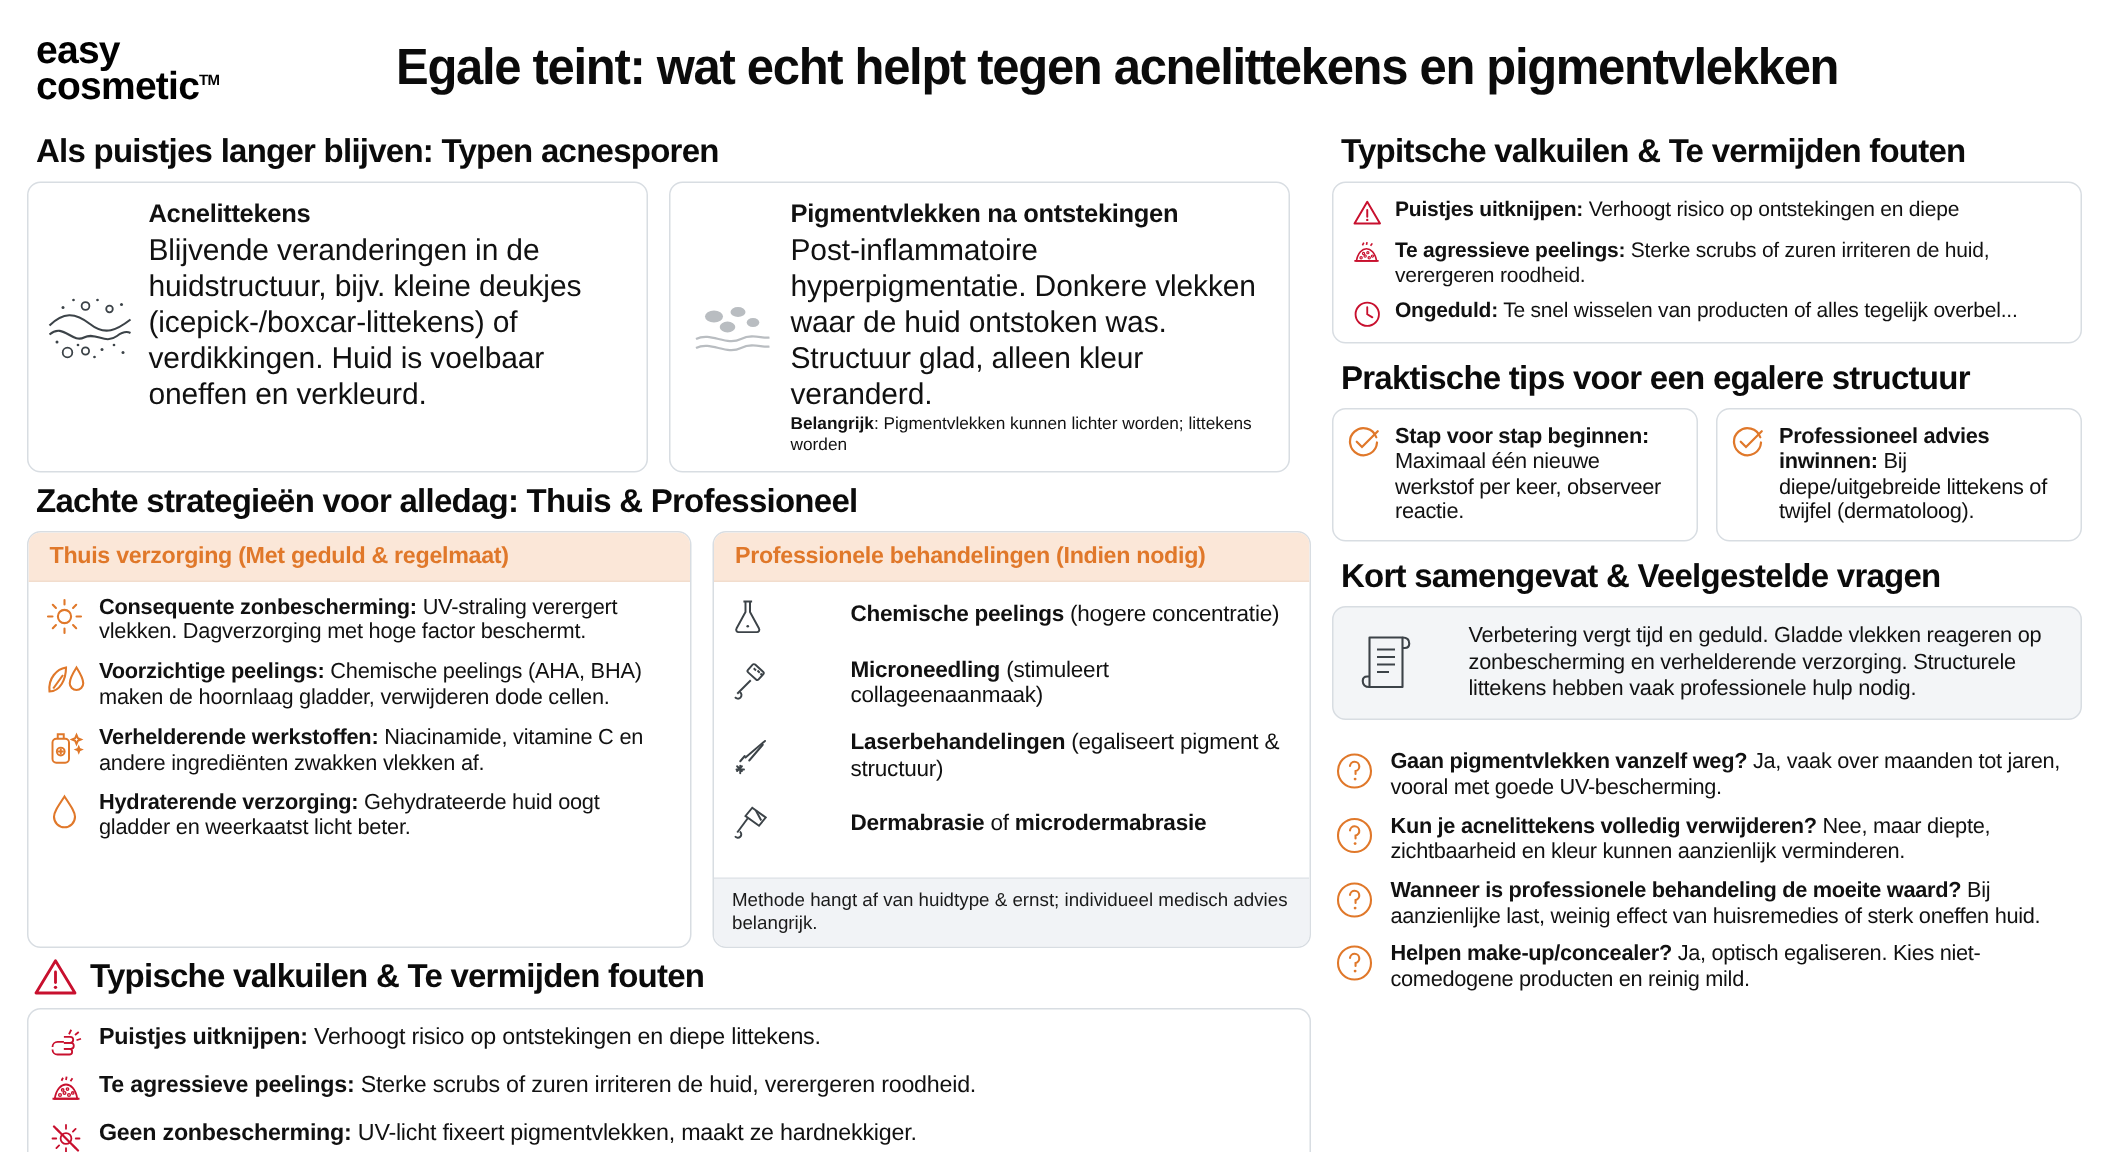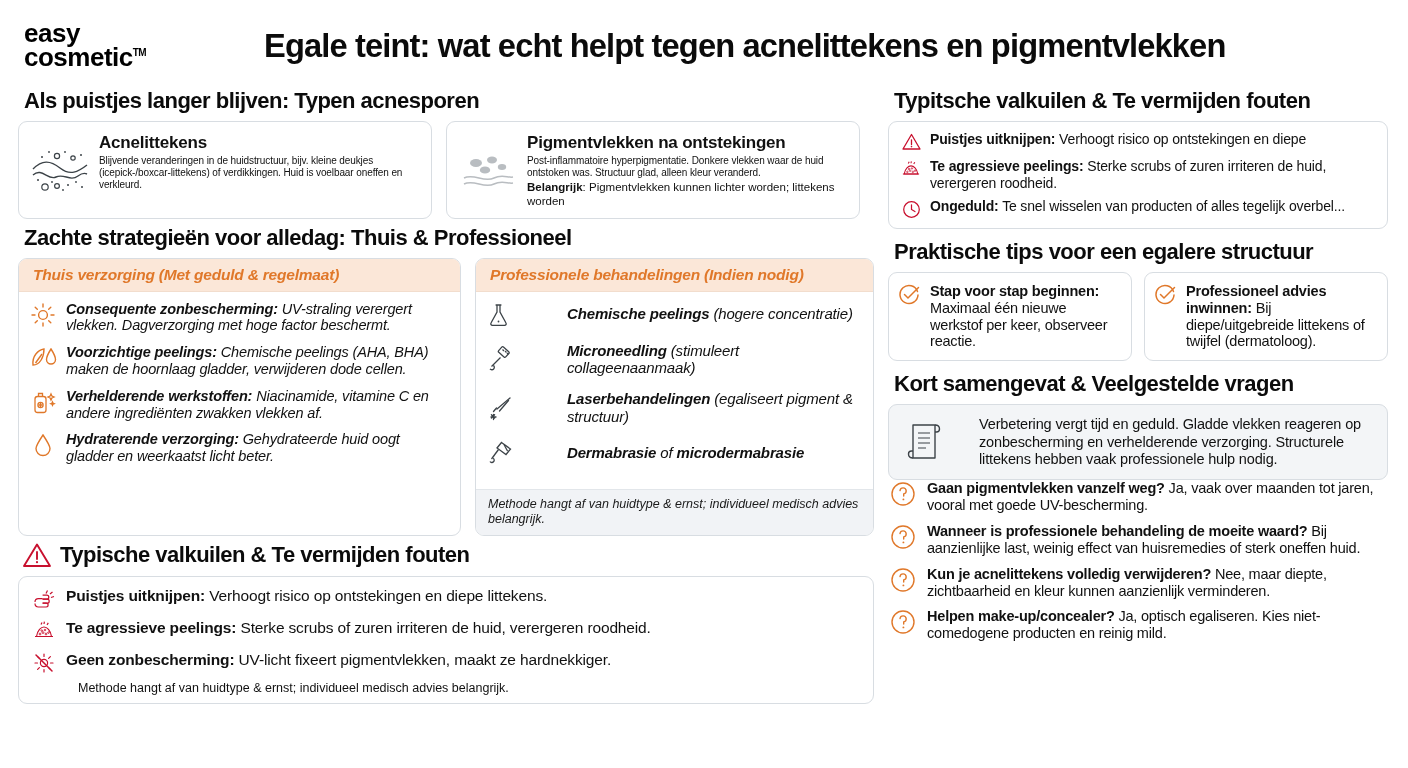--- a/index.html
+++ b/index.html
@@ -67,27 +67,27 @@
   }
   .card.grey { background: #f3f5f7; }
 
   .row2 { display: flex; gap: 14px; }
 
   
   .typecard { width: 414px; flex: 0 0 414px; display: flex; padding: 11px 12px 9px 10px; gap: 8px; }
   .typecard .ico { flex: 0 0 62px; display: flex; align-items: center; justify-content: center; }
   .typecard .body { flex: 1 1 auto; }
   .typecard h3 { margin: 0 0 2px 0; font-size: 17px; font-weight: 700; letter-spacing: -0.2px; }
-  .typecard p { margin: 0; font-size: 10px; line-height: 1.2; letter-spacing: -0.1px; }
+  .typecard p { margin: 0; font-size: 20px; line-height: 1.2; letter-spacing: -0.1px; }
   .note-sm { font-size: 11.5px; line-height: 1.2; margin-top: 2px; }
   .note-sm b { font-weight: 700; }
 
   
   .strat { display: flex; gap: 14px; }
-  .stratcard { flex: 0 0 443px; font-style: italic; }
+  .stratcard { flex: 0 0 443px; }
   .stratcard.pro { flex: 0 0 399px; }
   .orangehead {
     background: #fbe7d8;
     color: #e0782a;
     font-weight: 700;
     font-size: 15.5px;
     padding: 7px 12px 7px 14px;
     letter-spacing: -0.2px;
     border-bottom: 1px solid #f2ddcd;
   }
@@ -127,21 +127,21 @@
   .tips { display: flex; gap: 12px; }
   .tipcard { flex: 1 1 0; display: flex; gap: 8px; padding: 10px 10px 10px 9px; }
   .tipcard .ico { flex: 0 0 24px; padding-top: 1px; }
   .tipcard .txt { font-size: 14.5px; line-height: 1.16; letter-spacing: -0.2px; }
   .tipcard .txt b { font-weight: 700; }
 
   .summary { display: flex; gap: 26px; padding: 11px 12px 11px 10px; align-items: center; }
   .summary .ico { flex: 0 0 54px; display: flex; justify-content: center; }
   .summary .txt { font-size: 14.5px; line-height: 1.2; letter-spacing: -0.15px; }
 
-  .faqlist { margin-top: 0; }
+  .faqlist { margin-top: 20px; }
   .faq { display: flex; gap: 9px; margin-bottom: 9px; }
   .faq .ico { flex: 0 0 30px; display: flex; justify-content: center; padding-top: 1px; }
   .faq .txt { flex: 1 1 auto; font-size: 14.5px; line-height: 1.16; letter-spacing: -0.2px; }
   .faq .txt b { font-weight: 700; }
 
   svg { display: block; }
 </style>
 </head>
 <body>
 
@@ -492,32 +492,32 @@
         </div>
 
         <div class="faq">
           <div class="ico">
             <svg width="26" height="26" viewBox="0 0 26 26" stroke="#e0782a" stroke-width="1.4" fill="none">
               <circle cx="13" cy="13" r="11"></circle>
               <path d="M10 9.6a3.1 3.1 0 1 1 3.7 3.4v2" stroke-linecap="round"></path>
               <circle cx="13.4" cy="18.4" r="0.95" fill="#e0782a" stroke="none"></circle>
             </svg>
           </div>
-          <div class="txt"><b>Wanneer is professionele behandeling de moeite waard?</b><span> Bij aanzienlijke last, weinig effect van huisremedies of sterk oneffen huid.</span></div>
+          <div class="txt"><b>Kun je acnelittekens volledig verwijderen?</b><span> Nee, maar diepte, zichtbaarheid en kleur kunnen aanzienlijk verminderen.</span></div>
         </div>
 
         <div class="faq">
           <div class="ico">
             <svg width="26" height="26" viewBox="0 0 26 26" stroke="#e0782a" stroke-width="1.4" fill="none">
               <circle cx="13" cy="13" r="11"></circle>
               <path d="M10 9.6a3.1 3.1 0 1 1 3.7 3.4v2" stroke-linecap="round"></path>
               <circle cx="13.4" cy="18.4" r="0.95" fill="#e0782a" stroke="none"></circle>
             </svg>
           </div>
-          <div class="txt"><b>Kun je acnelittekens volledig verwijderen?</b><span> Nee, maar diepte, zichtbaarheid en kleur kunnen aanzienlijk verminderen.</span></div>
+          <div class="txt"><b>Wanneer is professionele behandeling de moeite waard?</b><span> Bij aanzienlijke last, weinig effect van huisremedies of sterk oneffen huid.</span></div>
         </div>
 
         <div class="faq">
           <div class="ico">
             <svg width="26" height="26" viewBox="0 0 26 26" stroke="#e0782a" stroke-width="1.4" fill="none">
               <circle cx="13" cy="13" r="11"></circle>
               <path d="M10 9.6a3.1 3.1 0 1 1 3.7 3.4v2" stroke-linecap="round"></path>
               <circle cx="13.4" cy="18.4" r="0.95" fill="#e0782a" stroke="none"></circle>
             </svg>
           </div>

